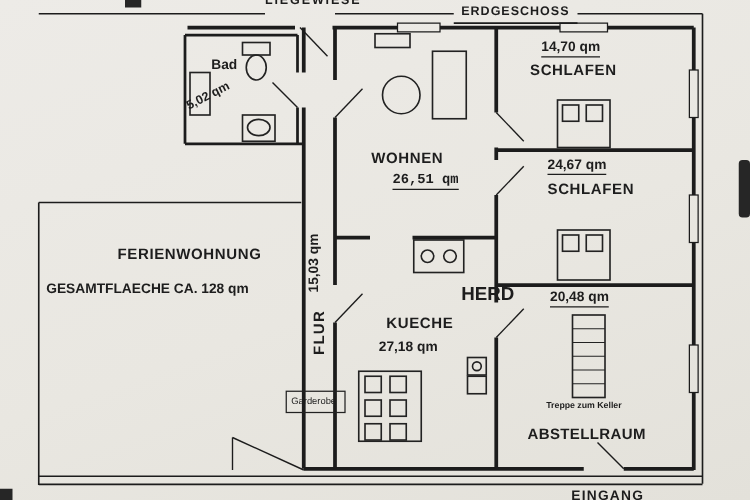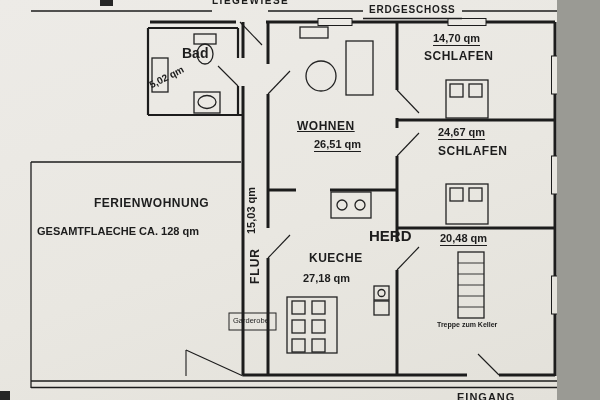--- a/index.html
+++ b/index.html
@@ -1,35 +1,35 @@
 <!DOCTYPE html>
 <html><head>
 <meta charset="utf-8">
 <style>
   html,body{margin:0;padding:0;}
   body{background:#9a9a94;font-family:"Liberation Sans",sans-serif;}
   .page{
-    position:relative;width:557px;height:400px;overflow:hidden;
+    position:relative;width:600px;height:400px;overflow:hidden;
     background:linear-gradient(160deg,#edebe7 0%,#e9e7e1 55%,#e3e1da 100%);
     color:#1d1d1d;
     text-align:center;
   }
   .page svg{position:absolute;left:0;top:0;}
   .lbl{position:absolute;white-space:nowrap;line-height:1.1;color:#1d1d1d;}
   .w6{font-weight:600;}
   .b{font-weight:bold;}
   .u{border-bottom:1.2px solid #1d1d1d;padding-bottom:1px;}
   .v{transform:rotate(-90deg);transform-origin:0 0;}
 
   .l-liegewiese{left:212px;top:-5px;font-size:10px;letter-spacing:1.5px;}
   .l-erdgeschoss{left:369px;top:4px;font-size:10px;letter-spacing:.8px;}
-  .l-bad{left:182px;top:46px;font-size:14px;}
+  .l-bad{left:169px;top:46px;font-size:11px;}
   .l-bad-qm{left:150px;top:80px;font-size:10px;transform:rotate(-27deg);transform-origin:0 50%;}
-  .l-wohnen{left:297px;top:120px;font-size:12px;letter-spacing:.5px;text-decoration:underline;}
-  .l-wohnen-qm{left:314px;top:138px;font-size:11px;}
+  .l-wohnen{left:297px;top:120px;font-size:12px;letter-spacing:.5px;}
+  .l-wohnen-qm{left:314px;top:138px;font-size:11px;font-family:Liberation Mono, monospace;}
   .l-s1-qm{left:433px;top:32px;font-size:11px;}
   .l-s1{left:424px;top:50px;font-size:12px;letter-spacing:.5px;}
   .l-s2-qm{left:438px;top:126px;font-size:11px;}
   .l-s2{left:438px;top:145px;font-size:12px;letter-spacing:.5px;}
   .l-ferien{left:94px;top:197px;font-size:12px;letter-spacing:.5px;}
   .l-gesamt{left:37px;top:225px;font-size:11px;}
   .l-flur-qm{left:245px;top:234px;font-size:11px;}
   .l-flur{left:249px;top:284px;font-size:12px;letter-spacing:1px;}
   .l-herd{left:333px;top:228px;font-size:15px;padding-left:36px;}
   .l-kueche{left:309px;top:252px;font-size:12px;letter-spacing:.5px;}
@@ -204,17 +204,18 @@
 
   <div class="lbl w6 v l-flur-qm">15,03 qm</div>
   <div class="lbl b v l-flur">FLUR</div>
 
   <div class="lbl w6 l-herd">HERD</div>
   <div class="lbl b l-kueche">KUECHE</div>
   <div class="lbl w6 l-kueche-qm">27,18 qm</div>
 
   <div class="lbl w6 u l-a-qm">20,48 qm</div>
   <div class="lbl w6 l-treppe">Treppe zum Keller</div>
+  <div class="lbl b l-abstell">ABSTELLRAUM</div>
 
   <div class="lbl l-garderobe">Garderobe</div>
   <div class="lbl b l-eingang">EINGANG</div>
 
 </div>
 
 </body></html>

